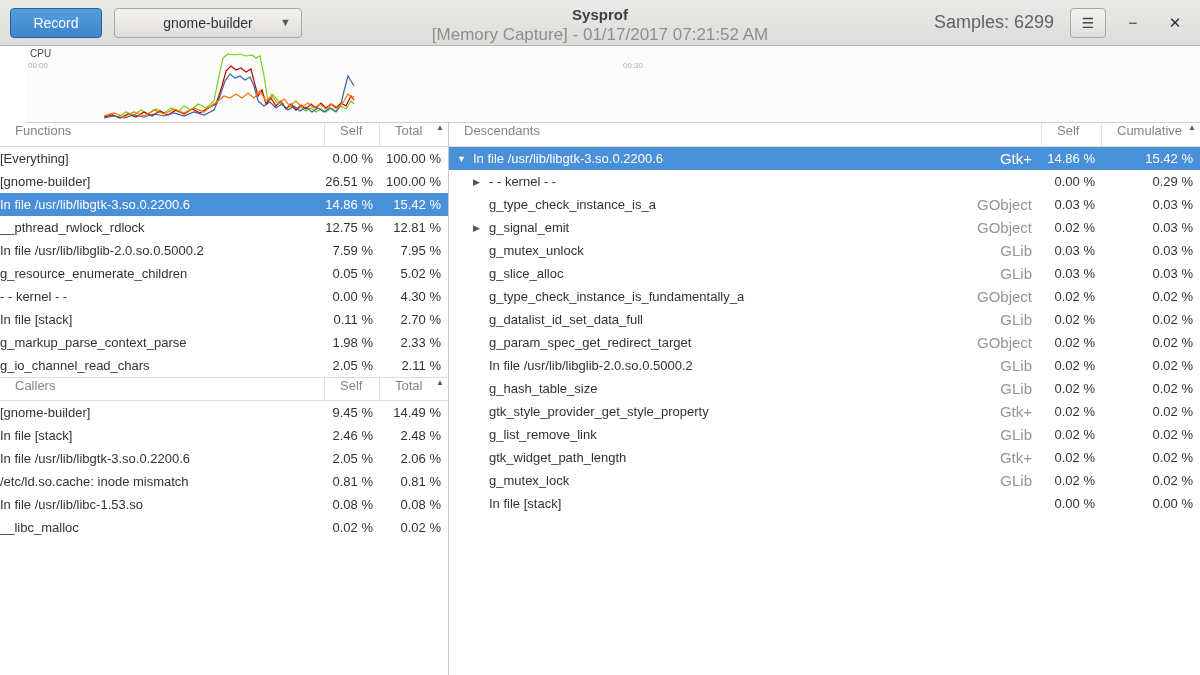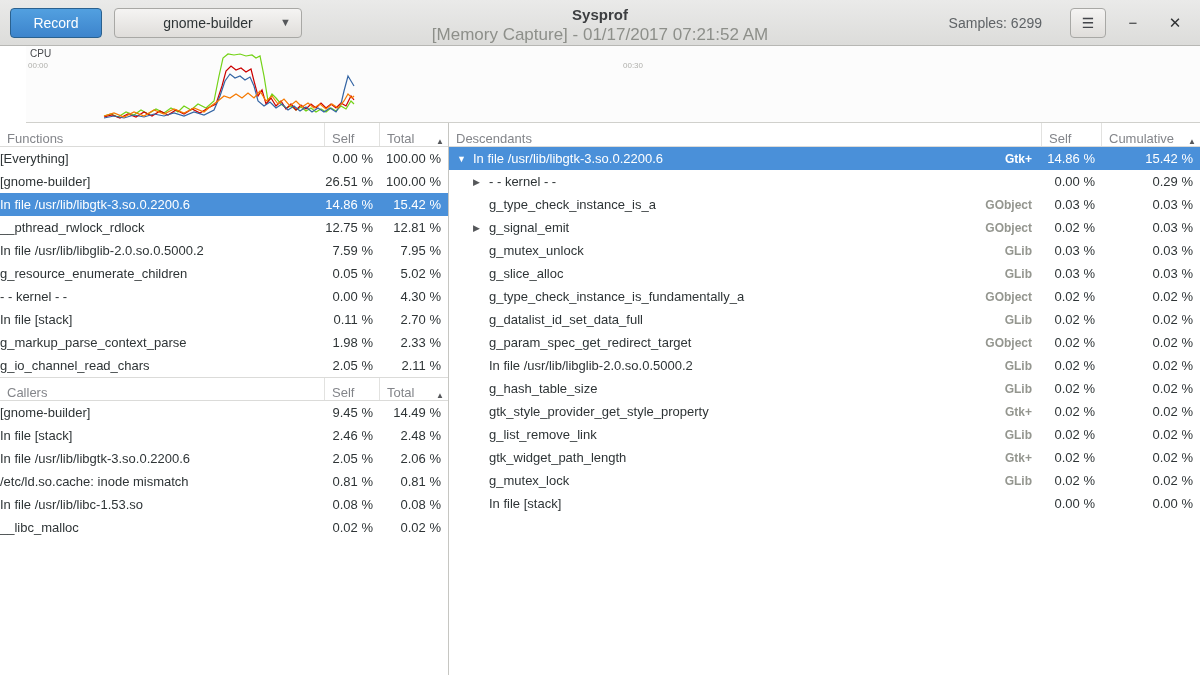--- a/index.html
+++ b/index.html
@@ -10,58 +10,58 @@
   
   .titlebar { height:46px; flex:none; background:linear-gradient(#eceбеб,#e8e8e7 20%,#dededc); background:linear-gradient(#eaeae9,#dcdcda); border-bottom:1px solid #b7b7b4; display:flex; align-items:center; padding:0 10px; position:relative; }
   .btn { height:30px; display:inline-flex; align-items:center; justify-content:center; border-radius:4px; cursor:default; }
   .record-btn { width:92px; background:linear-gradient(#52a0e0,#3d84cc); border:1px solid #2a618f; color:#fff; font-size:14px; }
   .combo { width:188px; margin-left:12px; background:linear-gradient(#f5f4f3,#dfddda); border:1px solid #a8a8a5; color:#2e3436; position:relative; font-size:14px; }
   .combo .caret { position:absolute; right:10px; top:7px; font-size:11px; color:#55575a; }
   .title-block { position:absolute; left:50%; top:6px; transform:translateX(-50%); text-align:center; }
   .app-title { font-weight:bold; font-size:15px; color:#3c3e40; }
   .app-subtitle { font-size:17px; color:#8d8f8a; margin-top:2px; }
   .tb-right { margin-left:auto; display:flex; align-items:center; }
-  .samples { color:#5f6366; font-size:14px; margin-right:28px; }
+  .samples { color:#5f6366; font-size:18px; margin-right:16px; }
   .menu-btn { width:36px; background:linear-gradient(#f5f4f3,#dfddda); border:1px solid #a8a8a5; font-size:14px; color:#43454a; }
   .winctl { width:30px; height:30px; display:flex; align-items:center; justify-content:center; font-size:15px; color:#2f3133; margin-left:12px; }
 
   
   .graph { height:77px; flex:none; position:relative; background:#fcfcfc; border-bottom:1px solid #d0d0cc;margin-left:26px; }
   .graph svg { position:absolute; inset:0; }
   .cpu-label { position:absolute; left:4px; top:2px; font-size:10px; color:#44464a; }
   .time-tick { position:absolute; top:15px; font-size:8px; color:#b0b0ac; }
   .time-start { left:2px; }
   .time-mid { left:597px; }
 
   
   .main { flex:1; display:flex; min-height:0; }
   .left { width:449px; flex:none; border-right:1px solid #c6c6c2; display:flex; flex-direction:column; background:#fff; }
   .right { flex:1; min-width:0; background:#fff; }
 
   
   .thead { display:flex; height:24px; align-items:stretch; color:#83858a; border-bottom:1px solid #dbdbd9; background:#fff; }
-  .thead .hcell { display:flex; align-items:flex-end; padding-left:7px; border-right:1px solid #e2e2e0; }
+  .thead .hcell { display:flex; align-items:flex-start; padding-left:15px; border-right:1px solid #e2e2e0; }
   .thead .hcell:last-child { border-right:none; }
   .hname { flex:1; min-width:0; }
   .sortarrow { margin-left:auto; margin-right:4px; font-size:8px; color:#55575a; }
   .trow { display:flex; height:23px; align-items:center; }
   .trow.selected { background:#4a90d9; color:#fff; }
   .cell.name { flex:1; min-width:0; padding-left:0; white-space:nowrap; overflow:hidden; }
   .cell.num { text-align:right; padding-right:7px; flex:none; }
   .left .self-col { width:55px; }
   .left .total-col { width:68px; }
   .right .self-col { width:60px; }
   .right .cum-col { width:98px; }
 
   
   .namewrap { flex:1; min-width:0; display:flex; align-items:center; padding-left:8px; white-space:nowrap; overflow:hidden; }
   .indent { width:16px; flex:none; }
   .expander { width:16px; flex:none; font-size:9px; color:#55575a; }
   .trow.selected .expander { color:#fff; }
-  .tag { margin-left:auto; flex:none; padding-right:10px; font-size:12px; color:#94968f;font-weight:bold; }
+  .tag { margin-left:auto; flex:none; padding-right:10px; font-size:15px; color:#94968f; }
   .trow.selected .tag { color:#fff; }
 </style>
 </head>
 <body>
 
 <div class="app">
 
   <div class="titlebar">
     <div class="btn record-btn">
       <span>Record</span>

